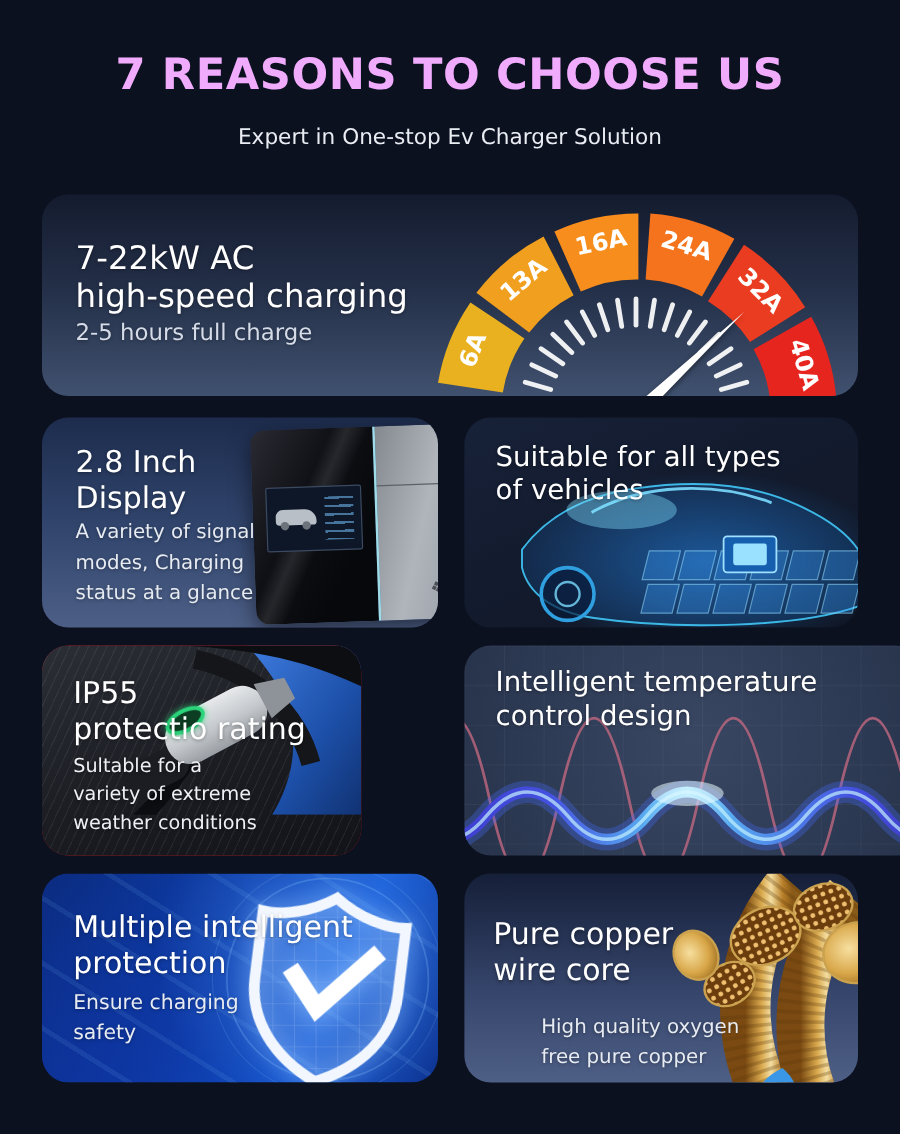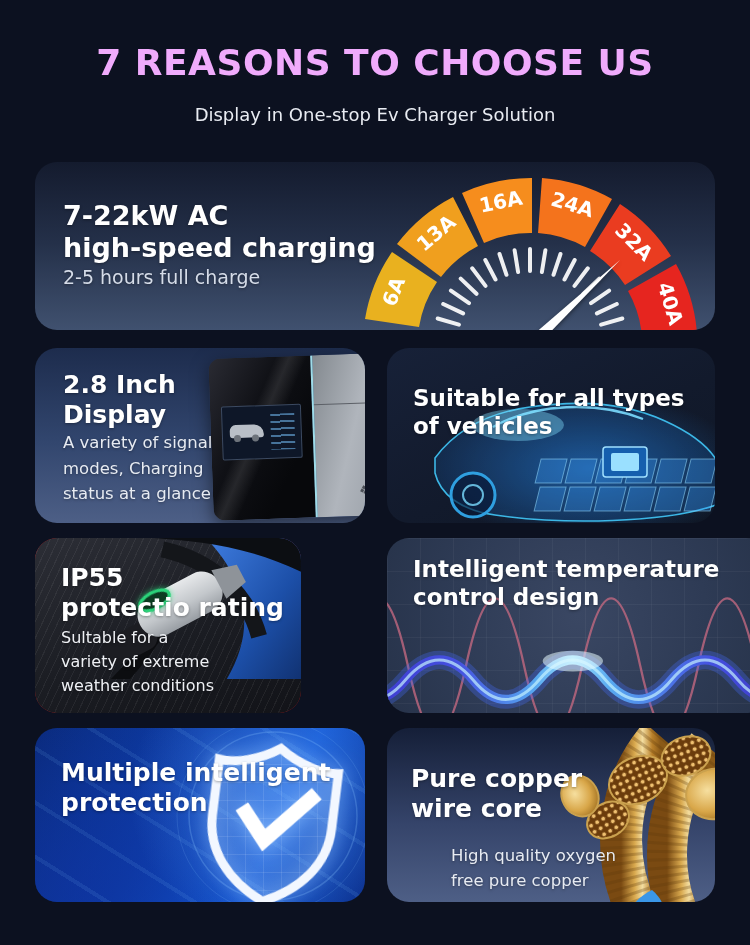--- a/index.html
+++ b/index.html
@@ -7,21 +7,21 @@
         font-family:"DejaVu Sans","Liberation Sans",sans-serif;color:#fff;}
 
   
   .hdr-title{position:absolute;top:42px;left:0;width:100%;text-align:center;
              font-size:36px;font-weight:800;letter-spacing:.5px;color:#f0abfc;}
   .hdr-sub{position:absolute;top:104px;left:0;width:100%;text-align:center;
            font-size:18px;color:#e9ecf2;}
 
   
   .card{position:absolute;border-radius:22px;overflow:hidden;}
-  .t-title{position:absolute;z-index:5;font-weight:700;color:#fff;line-height:1.2;
+  .t-title{position:absolute;z-index:5;font-weight:400;color:#fff;line-height:1.2;
            white-space:pre-line;text-shadow:0 1px 3px rgba(0,0,0,.35);}
   .t-body{position:absolute;z-index:5;color:#e7ebf2;white-space:pre-line;
           text-shadow:0 1px 3px rgba(0,0,0,.35);}
 
   .card-charging{left:35px;top:162px;width:680px;height:168px;
     background:linear-gradient(180deg,#141b2e 0%,#243049 48%,#40516f 100%);}
   .card-charging .t-title{left:28px;top:38px;font-size:27px;}
   .card-charging .t-body{left:28px;top:104px;font-size:19px;color:#d5dce8;}
   .gauge{position:absolute;left:315px;top:0;width:365px;height:168px;}
   .gauge text{font-size:20px;font-weight:700;fill:#ffffff;}
@@ -49,21 +49,21 @@
   .screen-rows{position:absolute;right:6px;top:8px;width:24px;height:36px;
      background:repeating-linear-gradient(180deg,#4d7ea8 0 2px,transparent 2px 7px);opacity:.9;}
   .device-gray{position:relative;flex:1;border-left:2px solid #9fdce8;
      background:linear-gradient(105deg,#83898f 0%,#b0b5bc 55%,#9aa0a8 100%);}
   .device-seam{position:absolute;left:0;top:30%;width:100%;height:1px;background:#5c6067;}
   .device-logo{position:absolute;right:10px;bottom:18px;font-size:13px;color:#4a4e55;
      transform:rotate(-15deg);}
 
   .card-vehicles{left:387px;top:348px;width:328px;height:175px;
     background:linear-gradient(155deg,#172138 0%,#121a2c 55%,#0f1726 100%);}
-  .card-vehicles .t-title{left:26px;top:37px;font-size:23px;}
+  .card-vehicles .t-title{left:26px;top:20px;font-size:23px;}
   .car-art{position:absolute;right:0;bottom:0;width:300px;height:160px;}
 
   .card-ip55{left:35px;top:538px;width:266px;height:175px;background:#b91c1c;}
   .card-ip55 .t-title{left:26px;top:25px;font-size:25px;}
   .card-ip55 .t-body{left:26px;top:88px;font-size:16px;line-height:1.5;color:#eef0f4;}
   .rain{position:absolute;inset:0;z-index:1;
     background:repeating-linear-gradient(115deg,rgba(255,255,255,.06) 0 1px,transparent 1px 7px),
                linear-gradient(160deg,#2c2e36 0%,#1b1d23 55%,#121318 100%);}
   .ip55-art{position:absolute;inset:0;z-index:2;}
 
@@ -92,21 +92,21 @@
   .card-copper .t-title{left:24px;top:36px;font-size:25px;}
   .card-copper .t-body{left:24px;top:116px;font-size:16.5px;line-height:1.5;margin-left:40px;}
   .copper-art{position:absolute;right:0;top:0;width:225px;height:174px;}
 </style>
 </head>
 <body>
 
 <div class="page">
 
   <div class="hdr-title">7 REASONS TO CHOOSE US</div>
-  <div class="hdr-sub">Display in One-stop Ev Charger Solution</div>
+  <div class="hdr-sub">Expert in One-stop Ev Charger Solution</div>
 
   <div class="card card-charging">
     <div class="t-title">7-22kW AC
 high-speed charging</div>
     <div class="t-body">2-5 hours full charge</div>
 
     <svg class="gauge" viewBox="0 0 365 168">
 
       <path d="M 15 157 A 167 167 0 0 1 42 90 L 87 120 A 112 112 0 0 0 69 165 Z" fill="#e9b11f"></path>
       <path d="M 47 82 A 167 167 0 0 1 103 35 L 128 84 A 112 112 0 0 0 91 115 Z" fill="#f09f1e"></path>
@@ -278,20 +278,22 @@
       <circle cx="100" cy="88" r="84" fill="none" stroke="rgba(140,200,255,.25)" stroke-width="1.5"></circle>
       <circle cx="100" cy="88" r="96" fill="none" stroke="rgba(140,200,255,.15)" stroke-width="1"></circle>
       <rect x="0" y="0" width="200" height="174" fill="url(#sgrid)" clip-path="url(#shieldClip)" opacity=".9"></rect>
       <g transform="translate(100,86) rotate(7)" style="filter:drop-shadow(0 0 10px rgba(140,190,255,.8))">
         <path d="M0,-66 C20,-52 44,-46 60,-48 L60,8 C60,44 36,72 0,88 C-36,72 -60,44 -60,8 L-60,-48 C-44,-46 -20,-52 0,-66 Z" fill="rgba(200,225,255,.10)" stroke="#f2f7ff" stroke-width="9"></path>
         <path d="M-27,2 L-6,27 L36,-20" fill="none" stroke="#ffffff" stroke-width="15" stroke-linecap="square"></path>
       </g>
     </svg>
     <div class="t-title">Multiple intelligent
 protection</div>
+    <div class="t-body">Ensure charging
+safety</div>
   </div>
 
   <div class="card card-copper">
     <svg class="copper-art" viewBox="0 0 225 174">
       <defs>
         <linearGradient id="goldGrad" x1="0" y1="0" x2="1" y2="0">
           <stop offset="0%" stop-color="#7a4a12"></stop>
             <stop offset="35%" stop-color="#d9a94e"></stop>
           <stop offset="55%" stop-color="#f3dda0"></stop>
             <stop offset="80%" stop-color="#b9802a"></stop>

